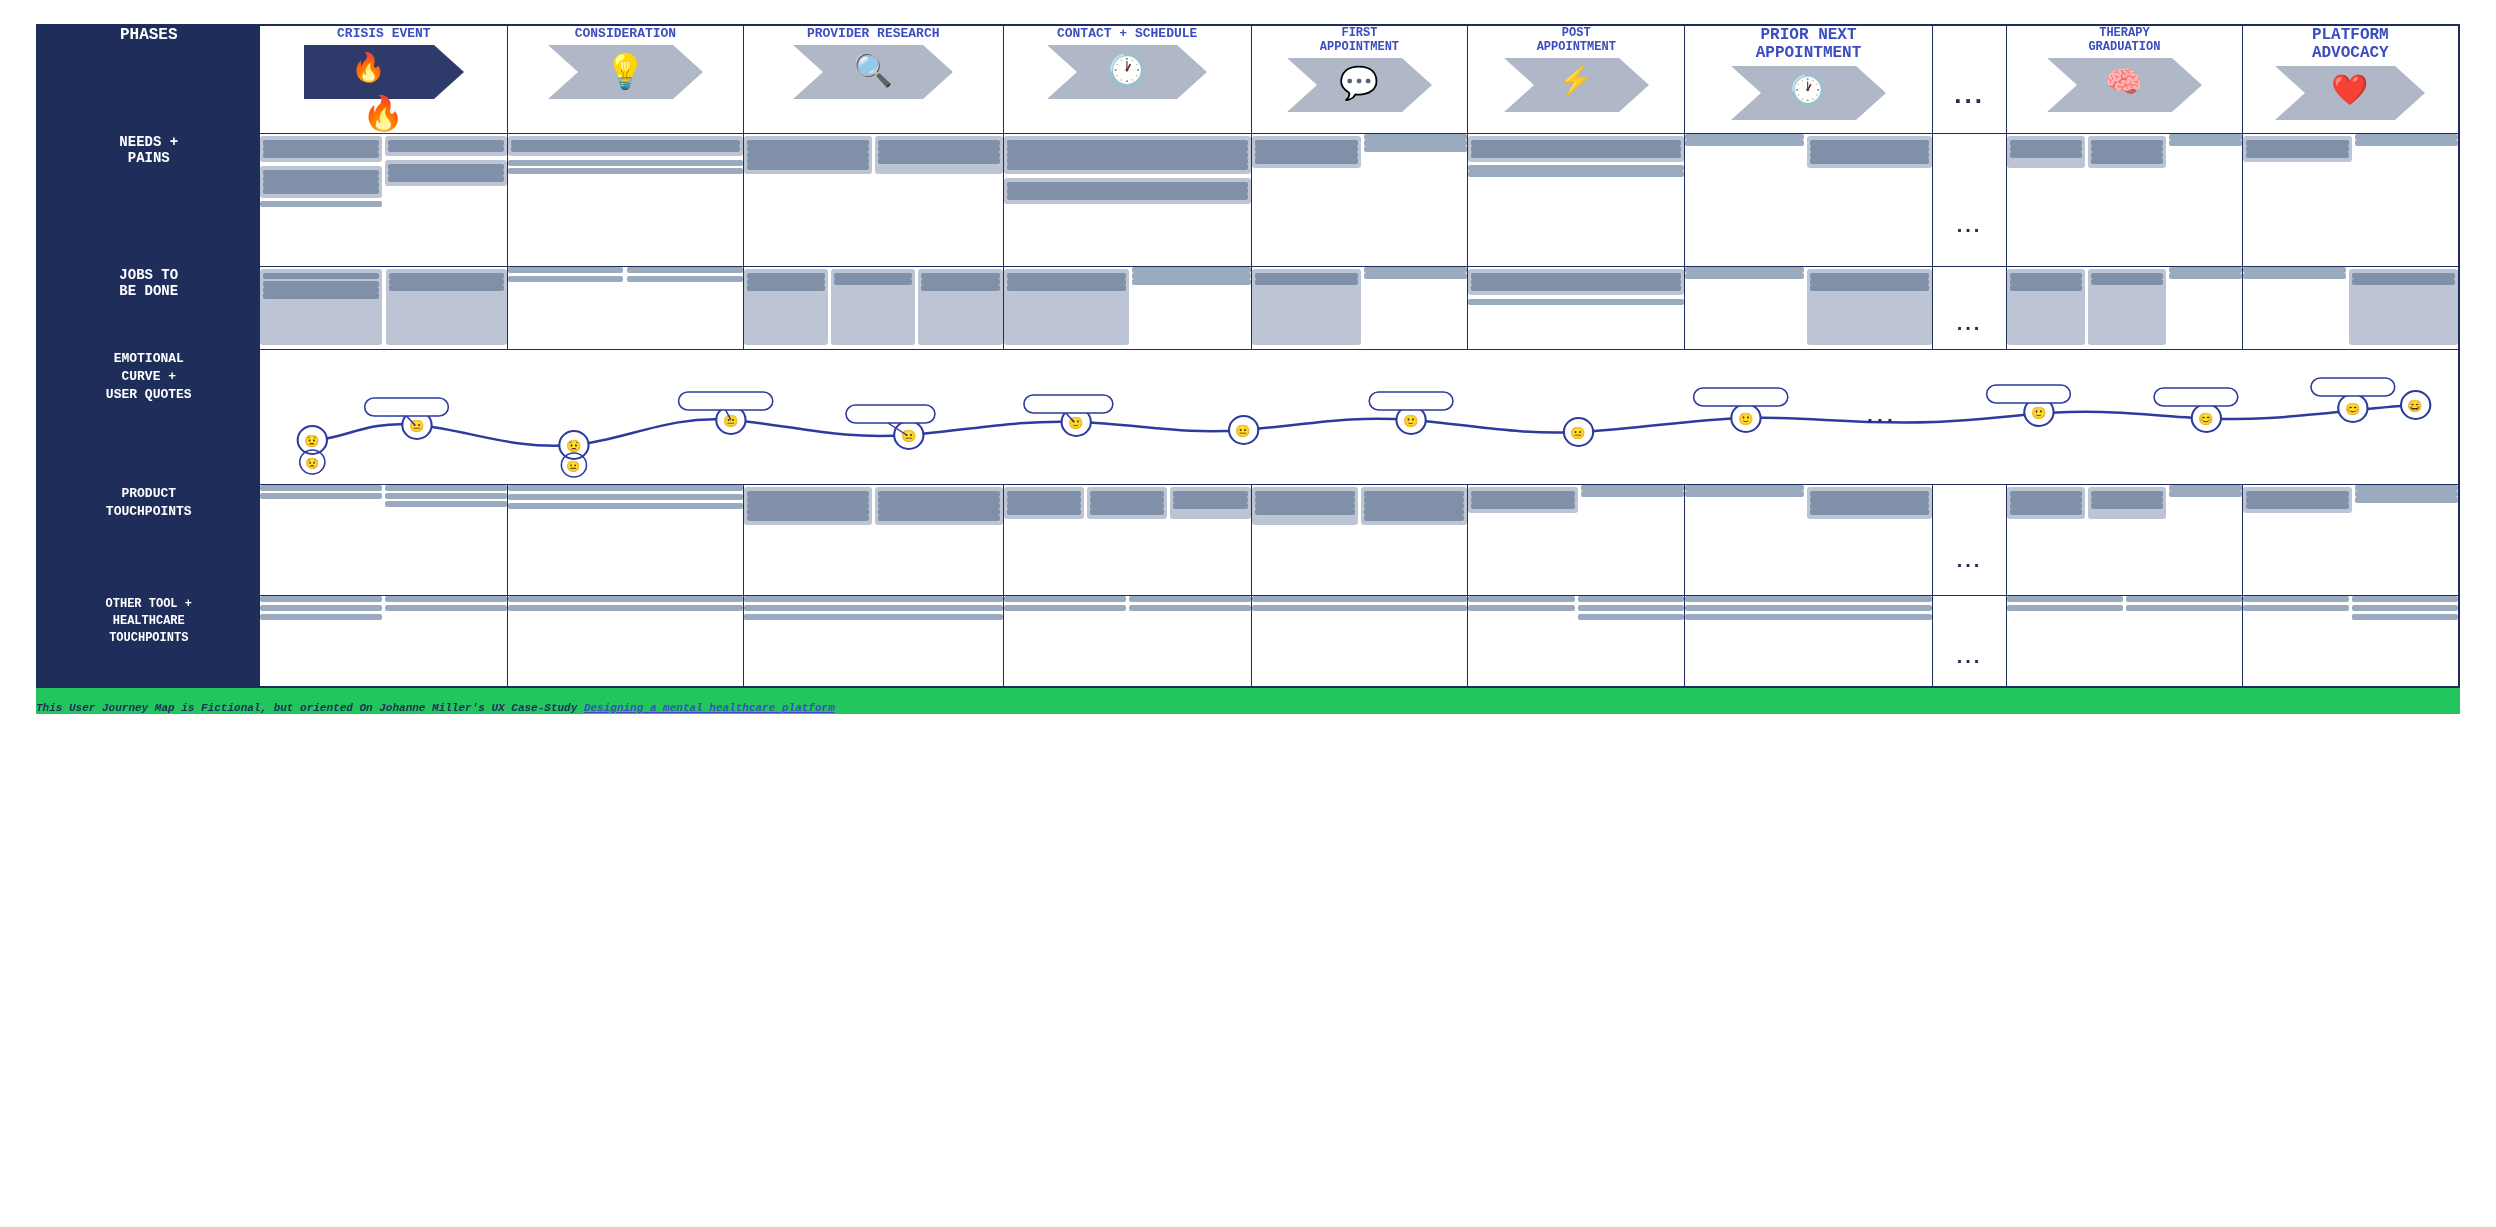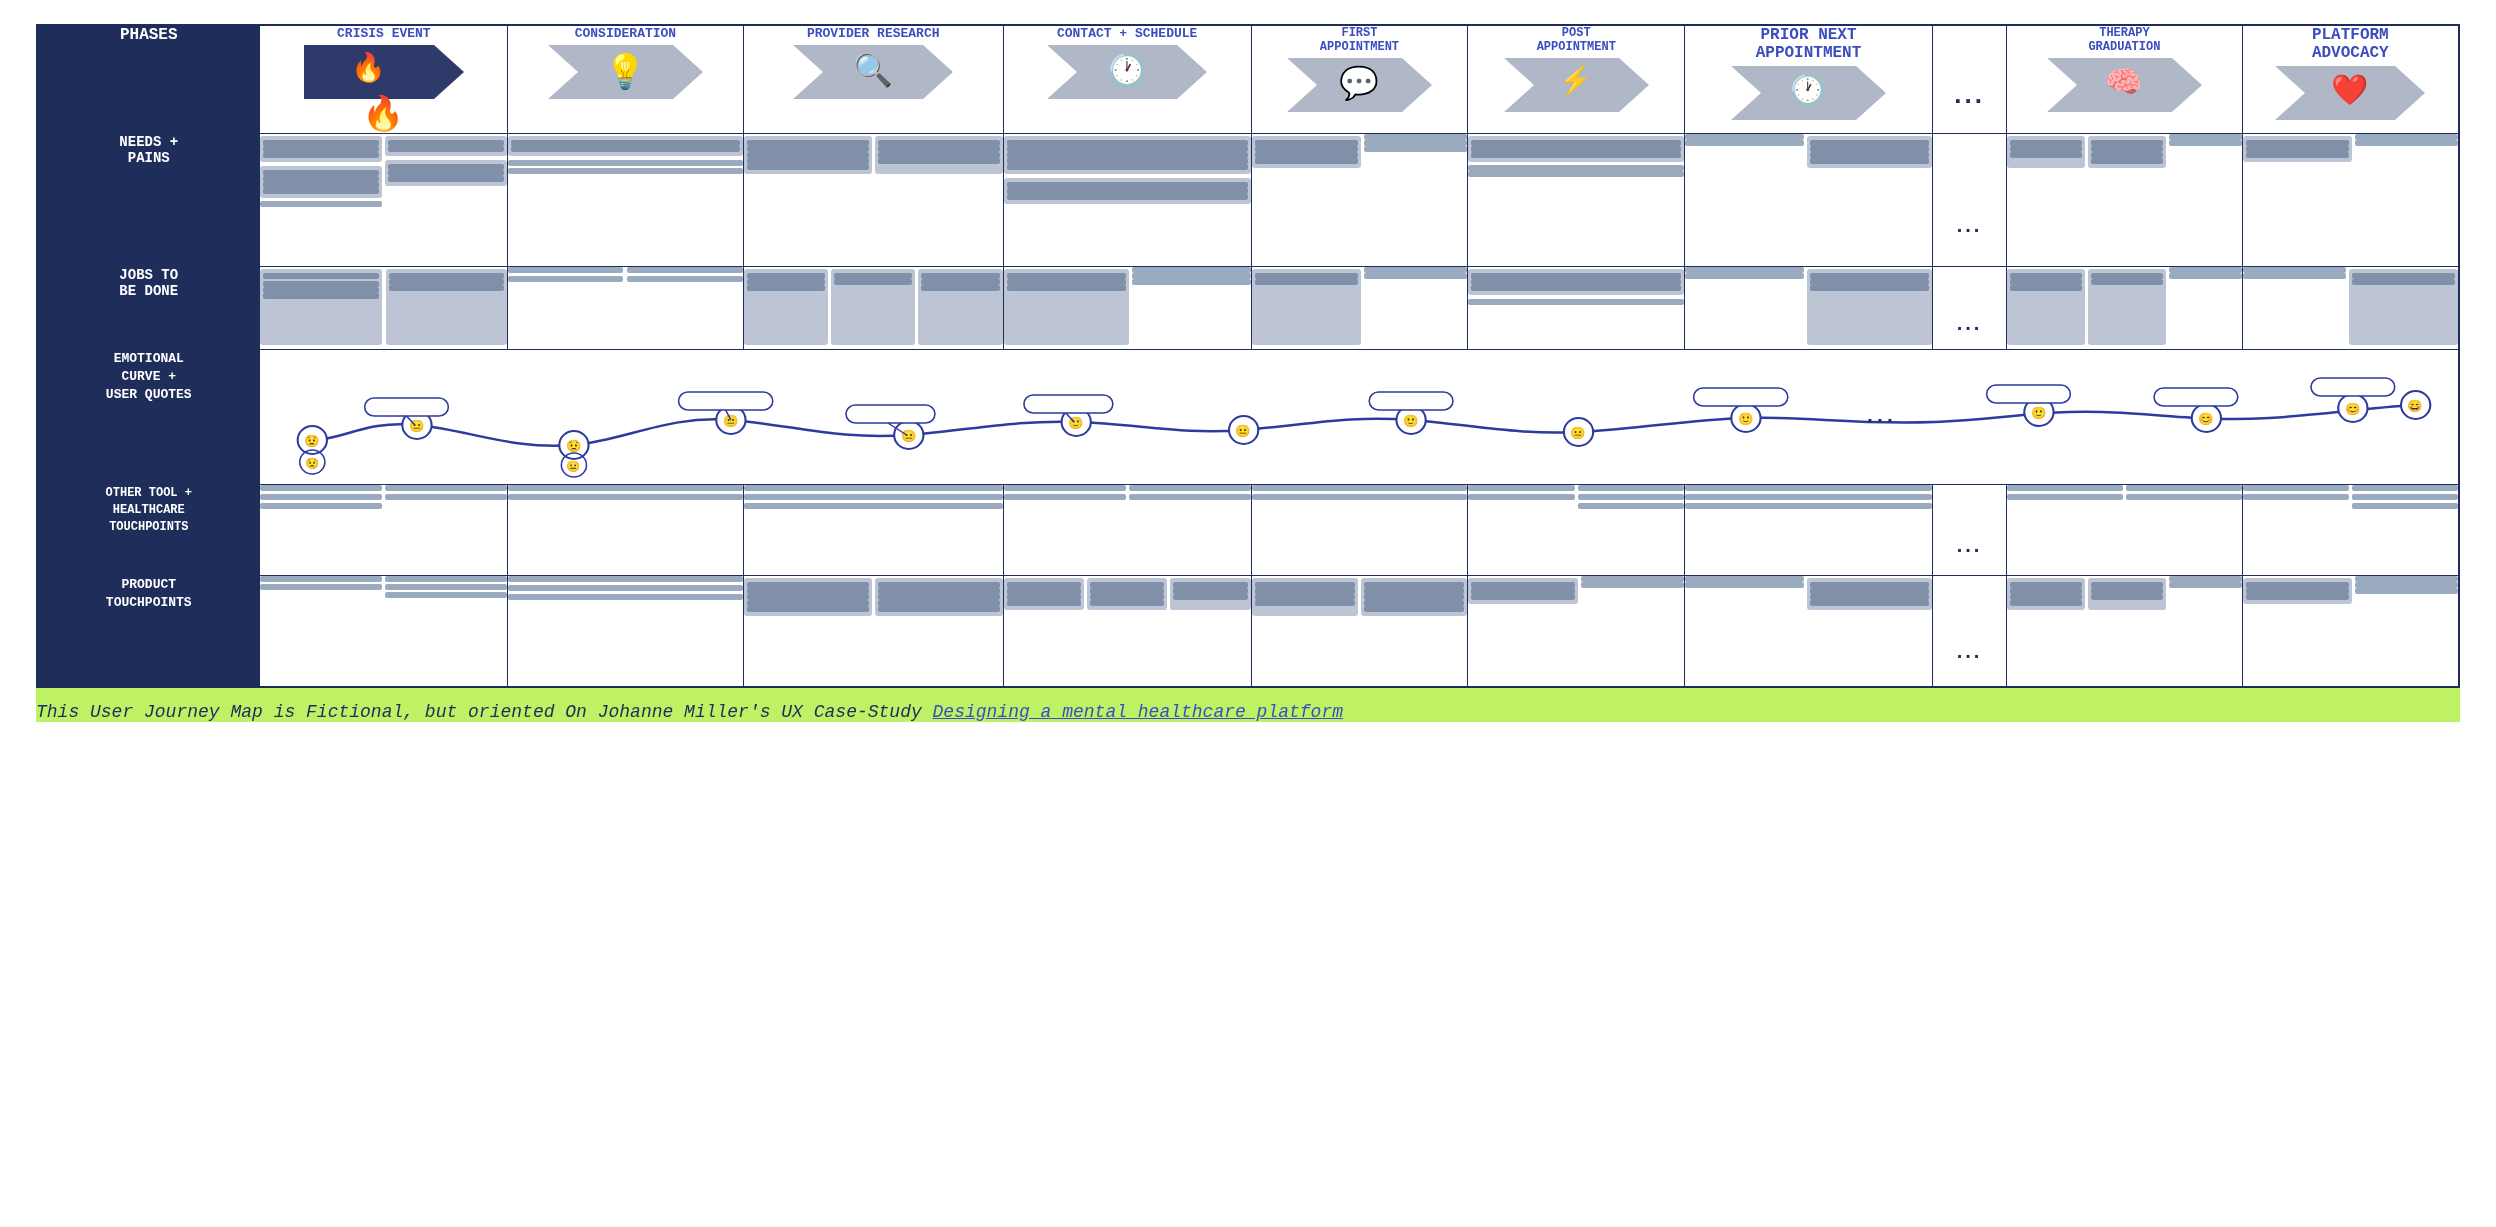--- a/index.html
+++ b/index.html
@@ -60,26 +60,27 @@
       font-size: 13px;
       color: #3b4dbf;
       text-align: center;
       font-weight: 700;
       text-transform: uppercase;
       margin-bottom: 4px;
     }
 
     
     .footer {
-      background: #bef264;
+      background: #22c55e;
       padding: 14px 0 0 0;
       font-family: 'Courier New', monospace;
-      font-size: 18px;
+      font-size: 11px;
       color: #1e2d5a;
       font-style: italic;
+      font-weight: bold;
     }
     .footer a {
       color: #3b4dbf;
       text-decoration: underline;
     }
 
     
     .journey-table {
       width: 100%;
       border-collapse: collapse;
@@ -636,134 +637,20 @@
             <circle cx="50" cy="112" r="12" stroke="#2d3a9e" stroke-width="1.5" fill="none"></circle>
             <text x="50" y="117" text-anchor="middle" font-size="11" fill="#2d3a9e">😟</text>
 
             <circle cx="300" cy="115" r="12" stroke="#2d3a9e" stroke-width="1.5" fill="none"></circle>
             <text x="300" y="120" text-anchor="middle" font-size="11" fill="#2d3a9e">😐</text>
           </svg>
         </td>
       </tr>
 
       <tr>
-        <td class="row-label-td" style="font-size:12px;line-height:1.4;">Other Tool +<br>Healthcare<br>Touchpoints</td>
-
-        <td class="phase-content-td" style="min-height:90px;">
-          <div style="display:flex;gap:3px;">
-            <div style="flex:1;">
-                <div class="ml full"></div>
-                <div class="ml medium" style="margin-top:3px;"></div>
-                <div class="ml short" style="margin-top:3px;"></div>
-              </div>
-            <div style="flex:1;">
-                <div class="ml full"></div>
-                <div class="ml short" style="margin-top:3px;"></div>
-              </div>
-          </div>
-        </td>
-
-        <td class="phase-content-td">
-          <div style="min-height:90px;">
-            <div class="ml full"></div>
-            <div class="ml medium" style="margin-top:3px;"></div>
-          </div>
-        </td>
-
-        <td class="phase-content-td">
-          <div style="min-height:90px;">
-            <div class="ml full"></div>
-            <div class="ml short" style="margin-top:3px;"></div>
-            <div class="ml medium" style="margin-top:3px;"></div>
-          </div>
-        </td>
-
-        <td class="phase-content-td">
-          <div style="min-height:90px;">
-            <div style="display:flex;gap:3px;">
-              <div style="flex:1;">
-                  <div class="ml full"></div>
-                  <div class="ml short" style="margin-top:3px;"></div>
-                </div>
-              <div style="flex:1;">
-                  <div class="ml medium"></div>
-                  <div class="ml short" style="margin-top:3px;"></div>
-                </div>
-            </div>
-          </div>
-        </td>
-
-        <td class="phase-content-td">
-          <div style="min-height:90px;">
-            <div class="ml full"></div>
-              <div class="ml medium" style="margin-top:3px;"></div>
-          </div>
-        </td>
-
-        <td class="phase-content-td">
-          <div style="min-height:90px;">
-            <div style="display:flex;gap:3px;">
-              <div style="flex:1;">
-                  <div class="ml full"></div>
-                  <div class="ml short" style="margin-top:3px;"></div>
-                </div>
-              <div style="flex:1;">
-                  <div class="ml medium"></div>
-                  <div class="ml full" style="margin-top:3px;"></div>
-                  <div class="ml short" style="margin-top:3px;"></div>
-                </div>
-            </div>
-          </div>
-        </td>
-
-        <td class="phase-content-td">
-          <div style="min-height:90px;">
-            <div class="ml full"></div>
-            <div class="ml medium" style="margin-top:3px;"></div>
-            <div class="ml short" style="margin-top:3px;"></div>
-          </div>
-        </td>
-
-        <td class="phase-content-td" style="text-align:center;vertical-align:middle;">
-          <div style="color:#1e2d5a;font-size:20px;font-weight:900;letter-spacing:3px;padding-top:30px;">...</div>
-        </td>
-
-        <td class="phase-content-td">
-          <div style="min-height:90px;">
-            <div style="display:flex;gap:3px;">
-              <div style="flex:1;">
-                  <div class="ml full"></div>
-                  <div class="ml short" style="margin-top:3px;"></div>
-                </div>
-              <div style="flex:1;">
-                  <div class="ml medium"></div>
-                  <div class="ml full" style="margin-top:3px;"></div>
-                </div>
-            </div>
-          </div>
-        </td>
-
-        <td class="phase-content-td">
-          <div style="min-height:90px;">
-            <div style="display:flex;gap:3px;">
-              <div style="flex:1;">
-                  <div class="ml full"></div>
-                  <div class="ml short" style="margin-top:3px;"></div>
-                </div>
-              <div style="flex:1;">
-                  <div class="ml medium"></div>
-                  <div class="ml full" style="margin-top:3px;"></div>
-                  <div class="ml short" style="margin-top:3px;"></div>
-                </div>
-            </div>
-          </div>
-        </td>
-      </tr>
-
-      <tr>
         <td class="row-label-td" style="font-size:13px;line-height:1.4;">Product<br>Touchpoints</td>
 
         <td class="phase-content-td" style="min-height:110px;">
           <div style="display:flex;gap:3px;">
             <div style="flex:1;">
                 <div class="ml full"></div>
                 <div class="ml short" style="margin-top:2px;"></div>
               </div>
             <div style="flex:1;">
                 <div class="ml medium"></div>
@@ -901,19 +788,133 @@
                 <div class="ml medium"></div>
               </div>
             <div style="flex:1;">
                 <div class="ml full"></div>
                 <div class="ml medium"></div>
                 <div class="ml short"></div>
               </div>
           </div>
         </td>
       </tr>
+
+      <tr>
+        <td class="row-label-td" style="font-size:12px;line-height:1.4;">Other Tool +<br>Healthcare<br>Touchpoints</td>
+
+        <td class="phase-content-td" style="min-height:90px;">
+          <div style="display:flex;gap:3px;">
+            <div style="flex:1;">
+                <div class="ml full"></div>
+                <div class="ml medium" style="margin-top:3px;"></div>
+                <div class="ml short" style="margin-top:3px;"></div>
+              </div>
+            <div style="flex:1;">
+                <div class="ml full"></div>
+                <div class="ml short" style="margin-top:3px;"></div>
+              </div>
+          </div>
+        </td>
+
+        <td class="phase-content-td">
+          <div style="min-height:90px;">
+            <div class="ml full"></div>
+            <div class="ml medium" style="margin-top:3px;"></div>
+          </div>
+        </td>
+
+        <td class="phase-content-td">
+          <div style="min-height:90px;">
+            <div class="ml full"></div>
+            <div class="ml short" style="margin-top:3px;"></div>
+            <div class="ml medium" style="margin-top:3px;"></div>
+          </div>
+        </td>
+
+        <td class="phase-content-td">
+          <div style="min-height:90px;">
+            <div style="display:flex;gap:3px;">
+              <div style="flex:1;">
+                  <div class="ml full"></div>
+                  <div class="ml short" style="margin-top:3px;"></div>
+                </div>
+              <div style="flex:1;">
+                  <div class="ml medium"></div>
+                  <div class="ml short" style="margin-top:3px;"></div>
+                </div>
+            </div>
+          </div>
+        </td>
+
+        <td class="phase-content-td">
+          <div style="min-height:90px;">
+            <div class="ml full"></div>
+              <div class="ml medium" style="margin-top:3px;"></div>
+          </div>
+        </td>
+
+        <td class="phase-content-td">
+          <div style="min-height:90px;">
+            <div style="display:flex;gap:3px;">
+              <div style="flex:1;">
+                  <div class="ml full"></div>
+                  <div class="ml short" style="margin-top:3px;"></div>
+                </div>
+              <div style="flex:1;">
+                  <div class="ml medium"></div>
+                  <div class="ml full" style="margin-top:3px;"></div>
+                  <div class="ml short" style="margin-top:3px;"></div>
+                </div>
+            </div>
+          </div>
+        </td>
+
+        <td class="phase-content-td">
+          <div style="min-height:90px;">
+            <div class="ml full"></div>
+            <div class="ml medium" style="margin-top:3px;"></div>
+            <div class="ml short" style="margin-top:3px;"></div>
+          </div>
+        </td>
+
+        <td class="phase-content-td" style="text-align:center;vertical-align:middle;">
+          <div style="color:#1e2d5a;font-size:20px;font-weight:900;letter-spacing:3px;padding-top:30px;">...</div>
+        </td>
+
+        <td class="phase-content-td">
+          <div style="min-height:90px;">
+            <div style="display:flex;gap:3px;">
+              <div style="flex:1;">
+                  <div class="ml full"></div>
+                  <div class="ml short" style="margin-top:3px;"></div>
+                </div>
+              <div style="flex:1;">
+                  <div class="ml medium"></div>
+                  <div class="ml full" style="margin-top:3px;"></div>
+                </div>
+            </div>
+          </div>
+        </td>
+
+        <td class="phase-content-td">
+          <div style="min-height:90px;">
+            <div style="display:flex;gap:3px;">
+              <div style="flex:1;">
+                  <div class="ml full"></div>
+                  <div class="ml short" style="margin-top:3px;"></div>
+                </div>
+              <div style="flex:1;">
+                  <div class="ml medium"></div>
+                  <div class="ml full" style="margin-top:3px;"></div>
+                  <div class="ml short" style="margin-top:3px;"></div>
+                </div>
+            </div>
+          </div>
+        </td>
+      </tr>
     </tbody>
   </table>
 
   <div class="footer">
     <span>This User Journey Map is Fictional, but oriented On Johanne Miller's UX Case-Study </span><a href="#">Designing a mental healthcare platform</a>
   </div>
 </div>
 
 </body></html>

